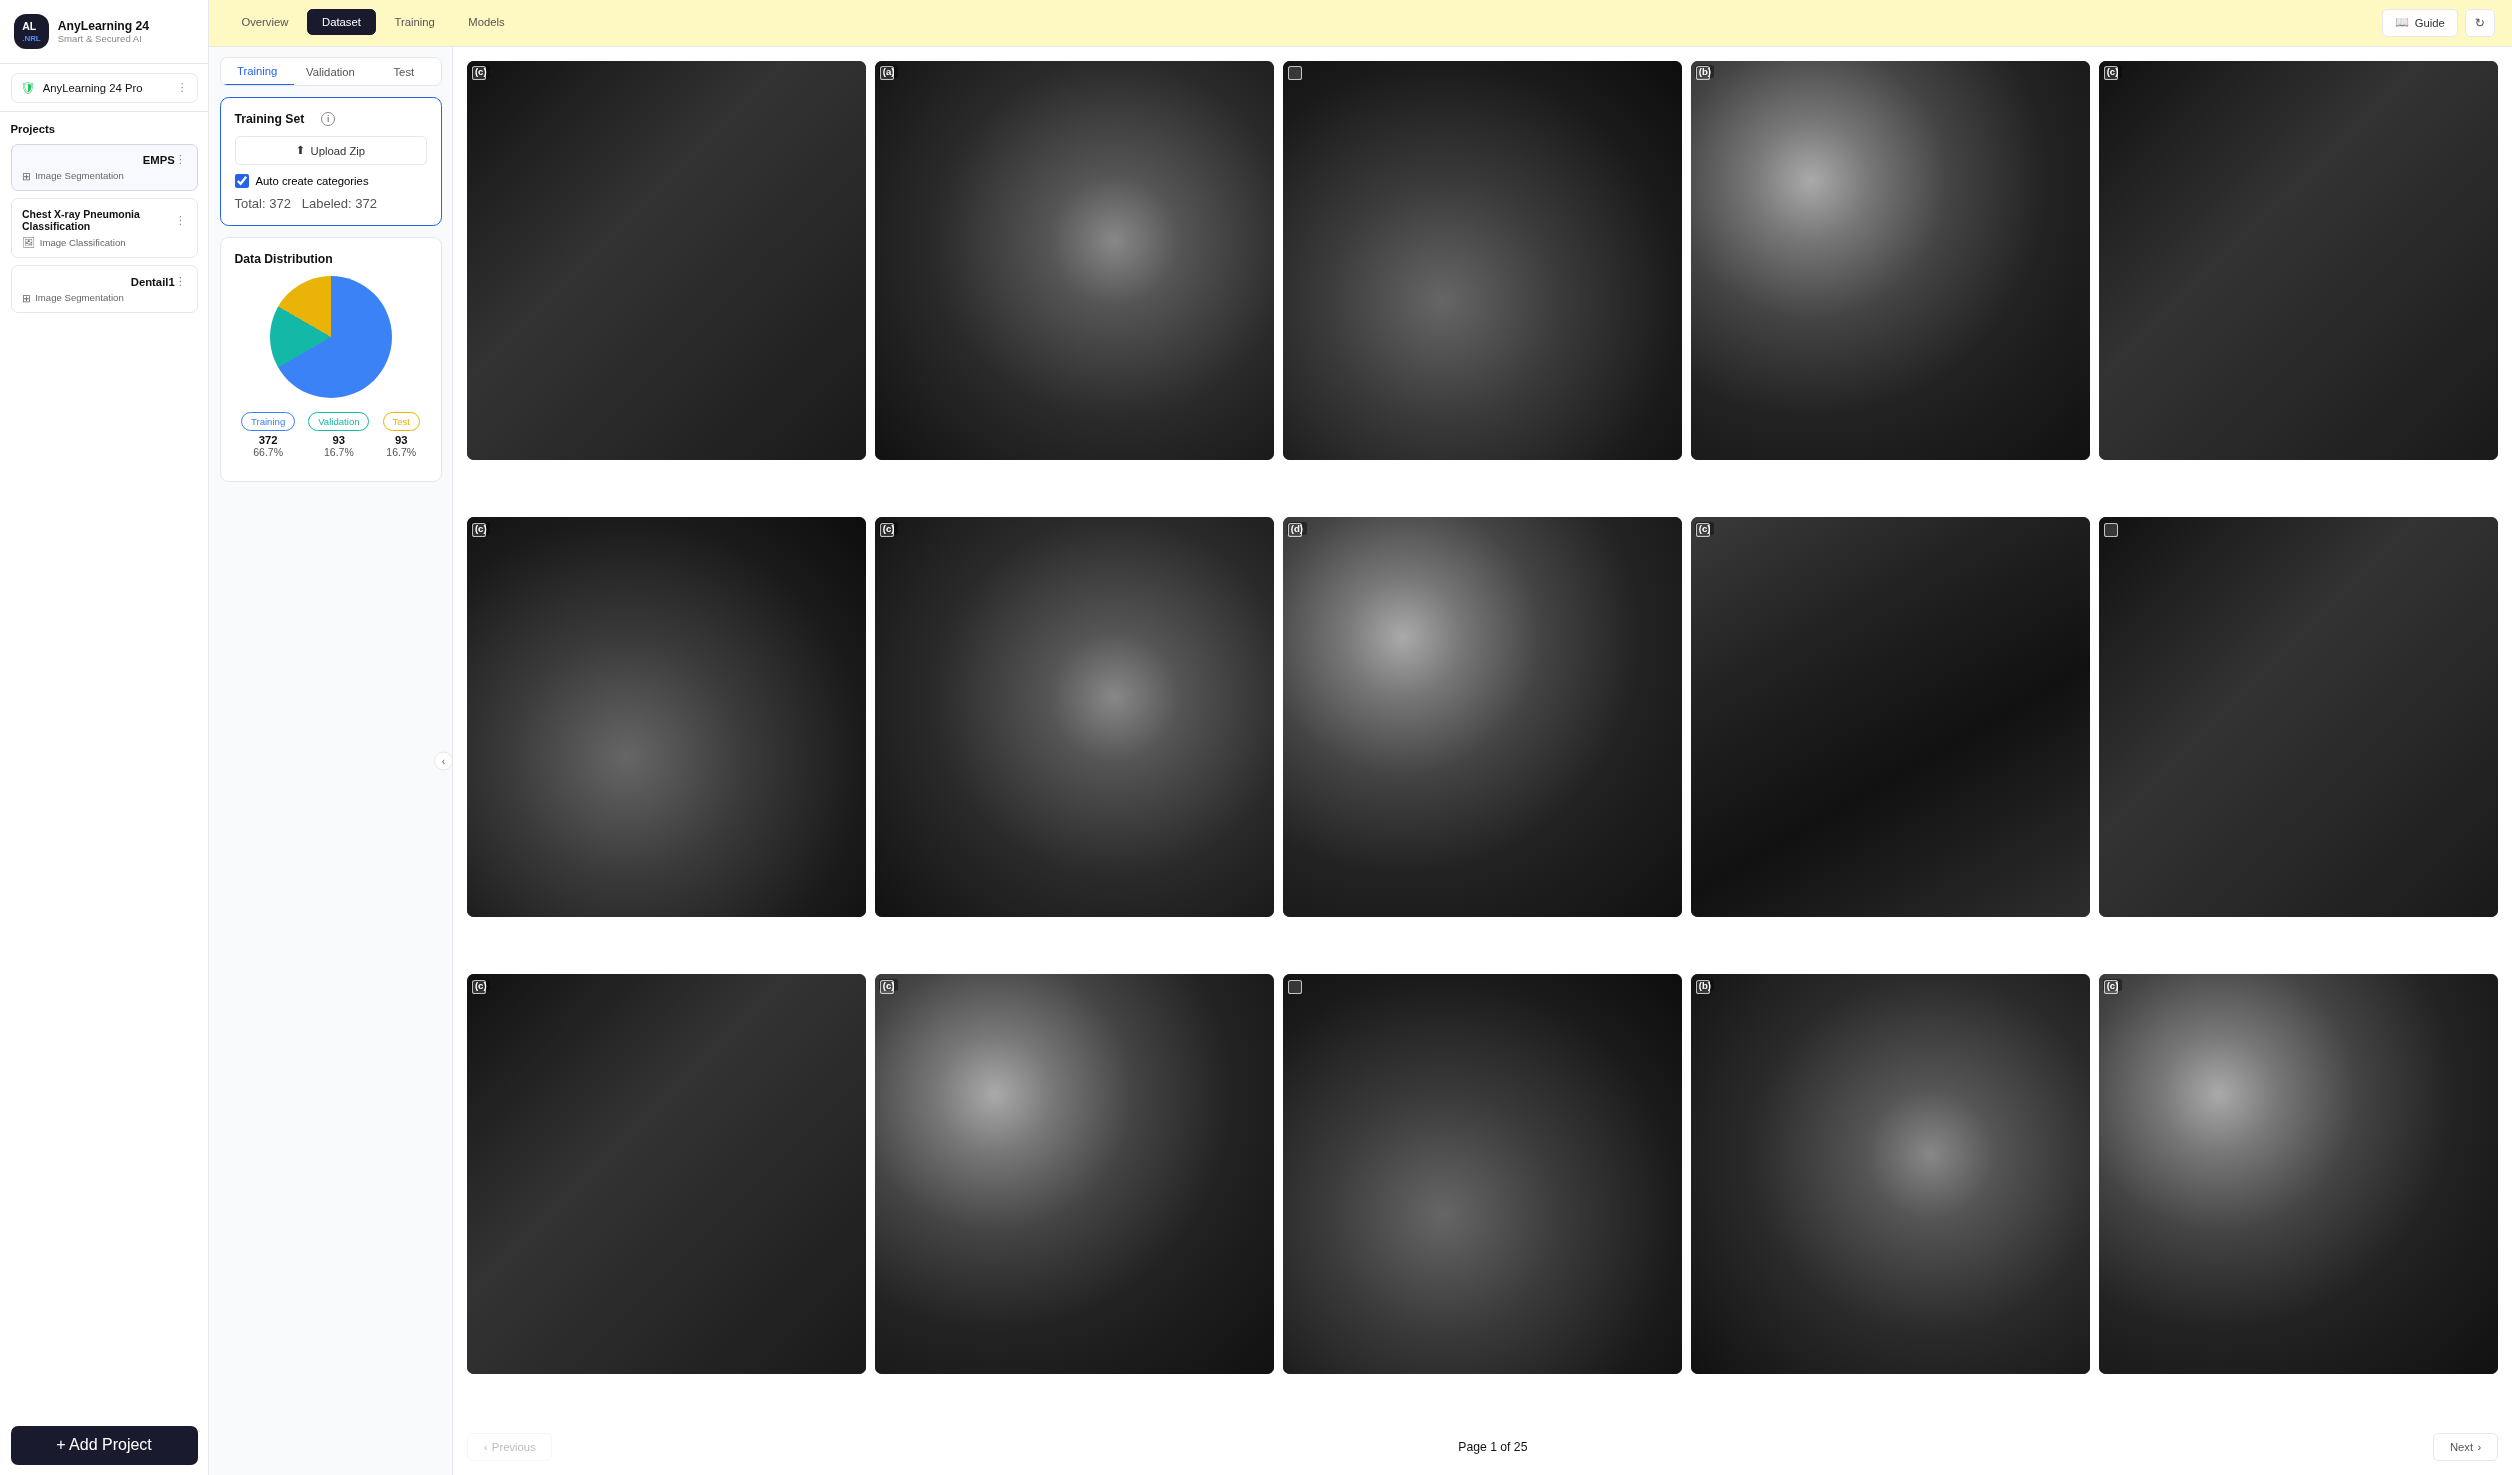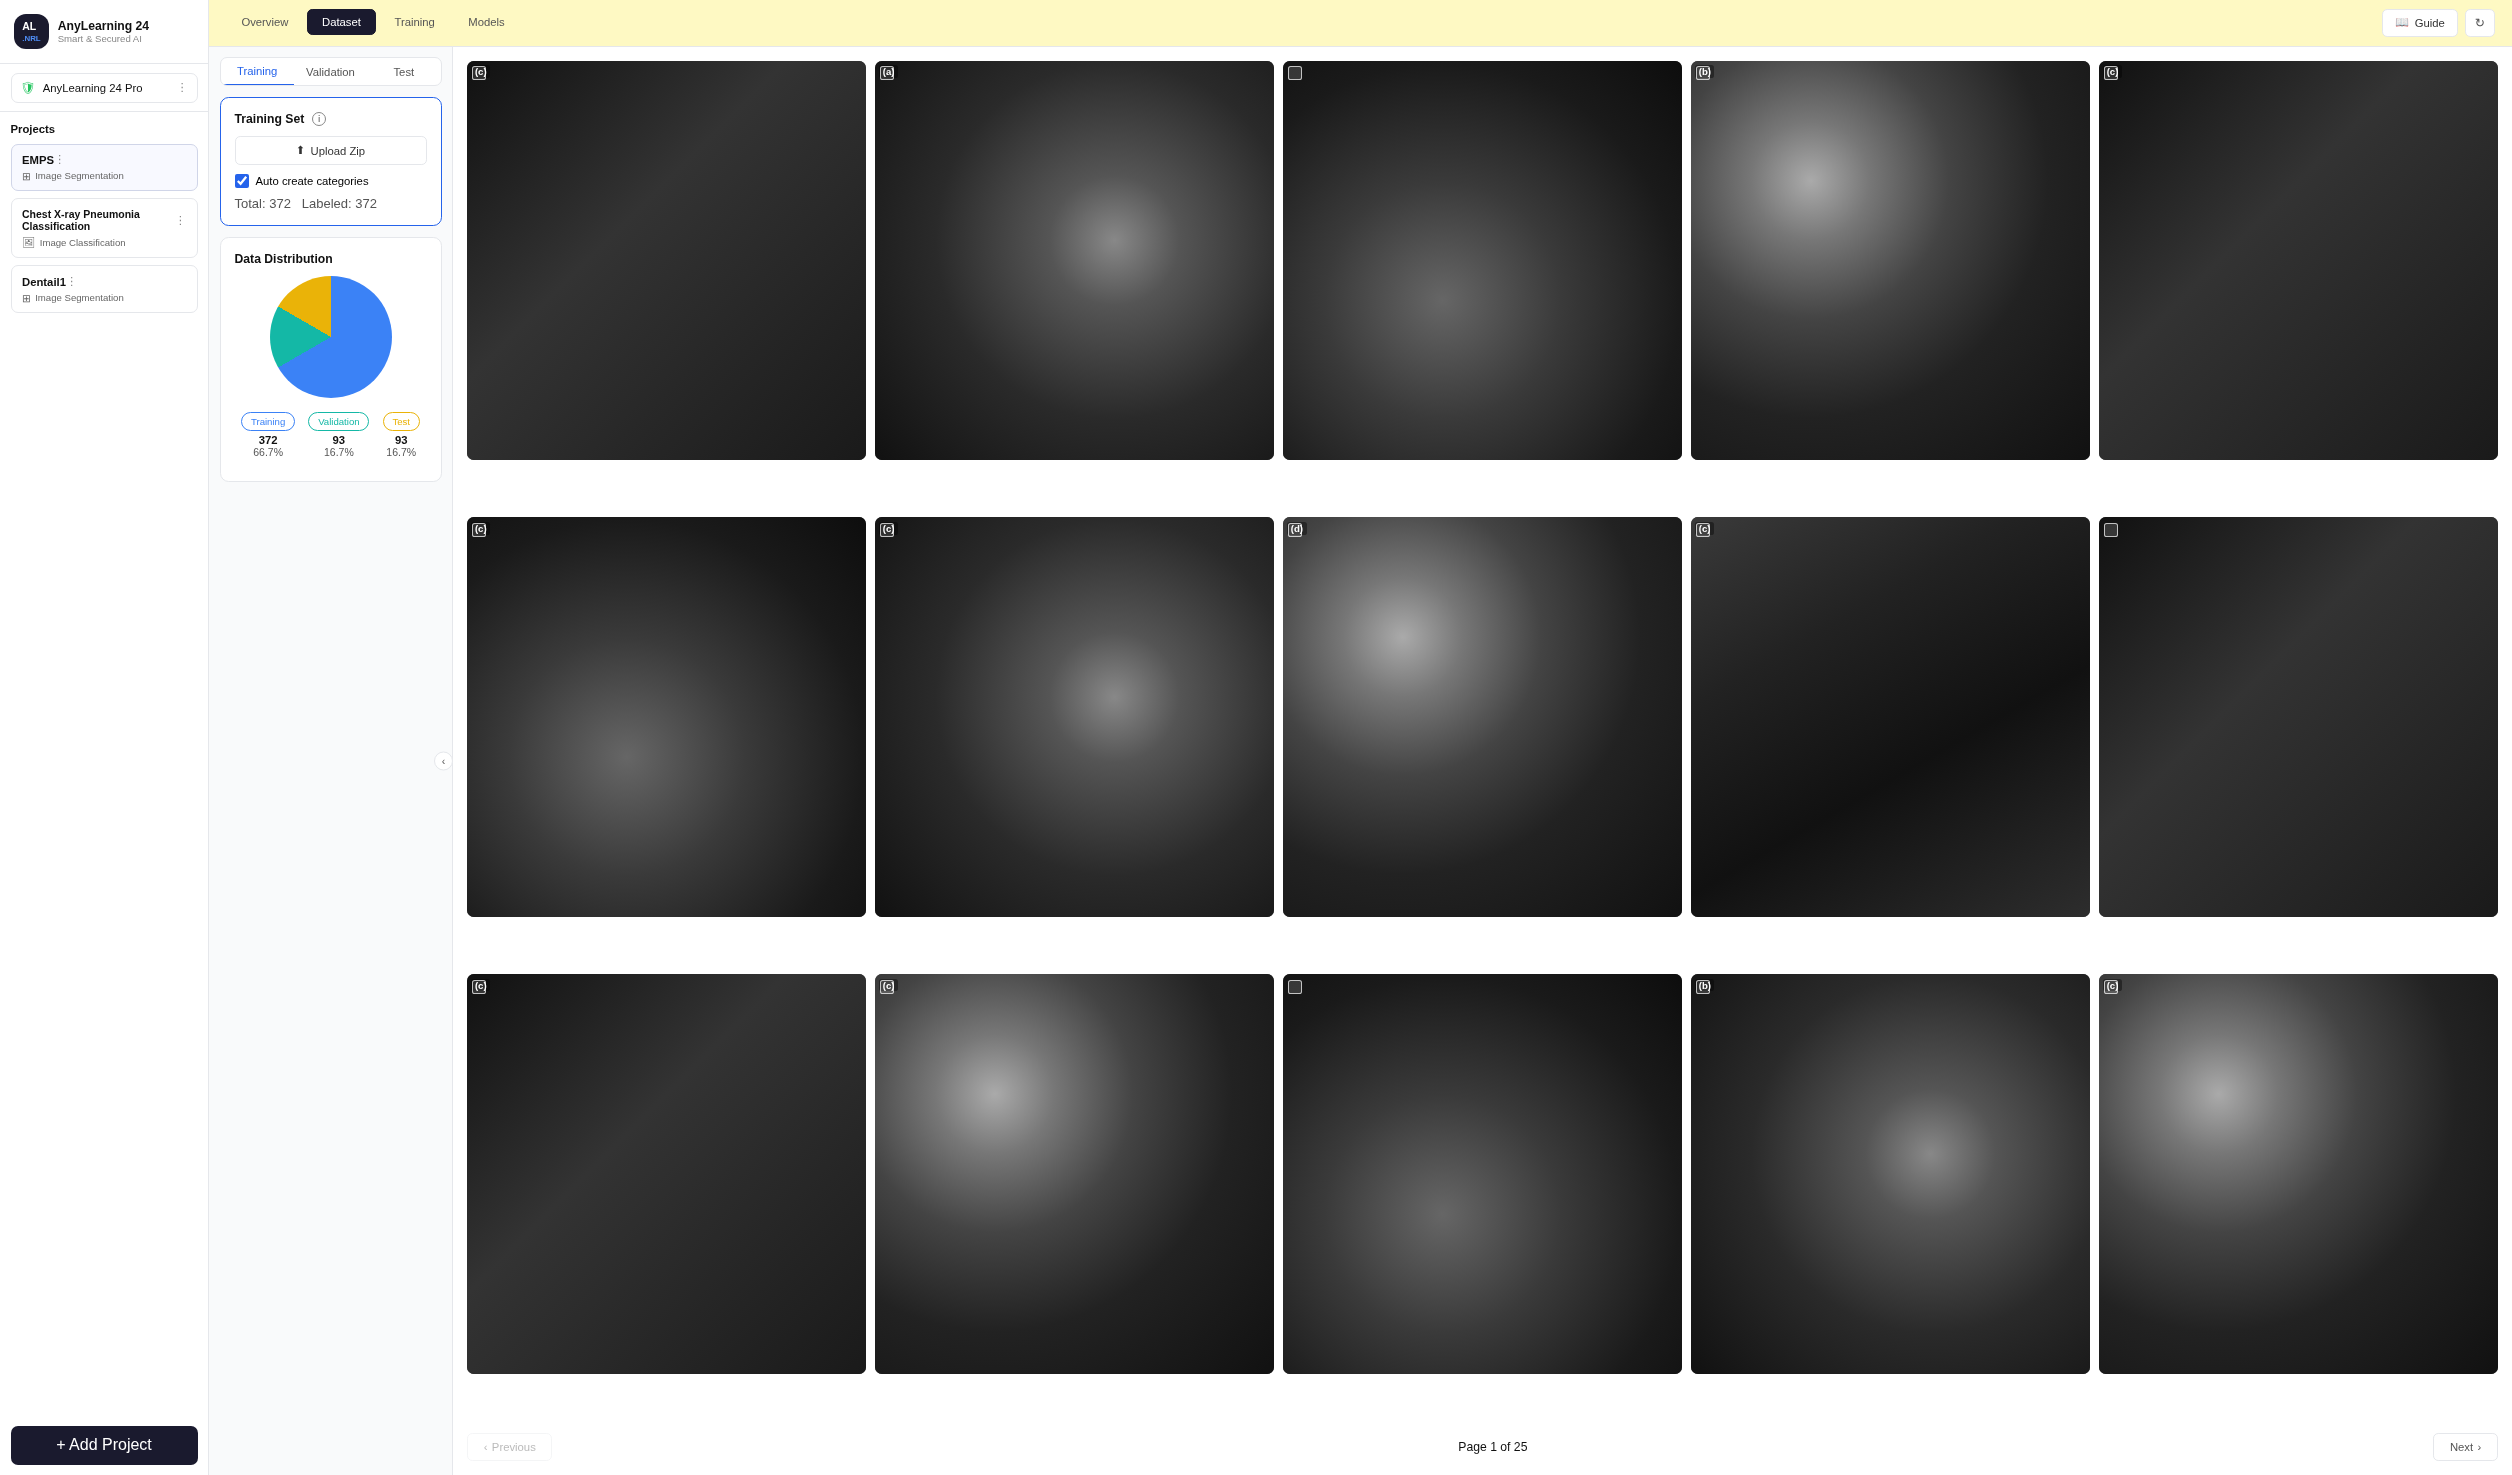--- a/index.html
+++ b/index.html
@@ -18,21 +18,21 @@
     .workspace-btn { display: flex; align-items: center; justify-content: space-between; width: 100%; background: #fff; border: 0.9px solid #e5e7eb; border-radius: 7px; padding: 7px 8.7px; cursor: pointer; }
     .workspace-left { display: flex; align-items: center; gap: 7px; }
     .shield-icon { color: #22c55e; font-size: 12.2px; }
     .workspace-name { font-size: 11.3px; font-weight: 500; color: #111; }
     .dots-icon { color: #888; cursor: pointer; }
 
     .projects-section { flex: 1; overflow-y: auto; padding: 10.5px; }
     .projects-title { font-size: 11.3px; font-weight: 600; color: #111; margin-bottom: 8.7px; }
     .project-item { background: #fff; border: 0.9px solid #e5e7eb; border-radius: 7px; padding: 8.7px 10.5px; margin-bottom: 7px; cursor: pointer; }
     .project-item.active { background: #f8f9ff; border-color: #d0d5e8; }
-    .project-header { display: flex; align-items: center; justify-content: flex-start; }
+    .project-header { display: flex; align-items: center; justify-content: flex-end; }
     .project-name { font-size: 11.3px; font-weight: 600; color: #111; }
     .project-type { display: flex; align-items: center; gap: 4.4px; color: #666; font-size: 9.6px; margin-top: 3.5px; }
     .type-icon { font-size: 10.5px; }
 
     .add-project-btn { margin: 10.5px; padding: 10.5px; background: #1a1a2e; color: #fff; border: none; border-radius: 7px; cursor: pointer; font-size: 16px; font-weight: 500; display: flex; align-items: center; justify-content: center; gap: 5.2px; }
 
     
     .main { flex: 1; display: flex; flex-direction: column; overflow: hidden; }
 
     
@@ -49,21 +49,21 @@
 
     
     .left-panel { width: 244px; flex-shrink: 0; padding: 10.5px; overflow-y: auto; background: #f9fafb; border-right: 0.9px solid #e5e7eb; }
 
     
     .sub-tabs { display: flex; gap: 0; margin-bottom: 10.5px; background: #fff; border: 0.9px solid #e5e7eb; border-radius: 7px; overflow: hidden; }
     .sub-tab { flex: 1; padding: 7px 10.5px; text-align: center; cursor: pointer; font-size: 11.3px; color: #555; border: none; background: transparent; }
     .sub-tab.active { color: #2563eb; border-bottom: 1.7px solid #2563eb; font-weight: 500; }
 
     .training-set-card { background: #fff; border: 1.7px solid #2563eb; border-radius: 8.7px; padding: 14px; margin-bottom: 10.5px; }
-    .card-title { font-size: 12.2px; font-weight: 600; color: #111; margin-bottom: 10.5px; display: flex; align-items: center; gap: 8px; }
+    .card-title { font-size: 12.2px; font-weight: 600; color: #111; margin-bottom: 10.5px; display: flex; align-items: center; gap: 17px; }
     .info-icon { width: 14px; height: 14px; border-radius: 50%; border: 1.3px solid #888; display: inline-flex; align-items: center; justify-content: center; font-size: 8.7px; color: #888; }
     .upload-btn { width: 100%; padding: 7px; border: 0.9px solid #e5e7eb; border-radius: 5.2px; background: #fff; cursor: pointer; font-size: 11.3px; color: #333; display: flex; align-items: center; justify-content: center; gap: 5.2px; margin-bottom: 8.7px; }
     .checkbox-row { display: flex; align-items: center; gap: 7px; margin-bottom: 8.7px; }
     .checkbox-blue { width: 14px; height: 14px; accent-color: #2563eb; }
     .total-row { font-size: 13px; color: #555; }
 
     .distribution-card { background: #fff; border: 0.9px solid #e5e7eb; border-radius: 8.7px; padding: 14px; }
     .dist-title { font-size: 12.2px; font-weight: 600; color: #111; margin-bottom: 10.5px; }
 
     .pie-container { display: flex; justify-content: center; margin-bottom: 14px; }

